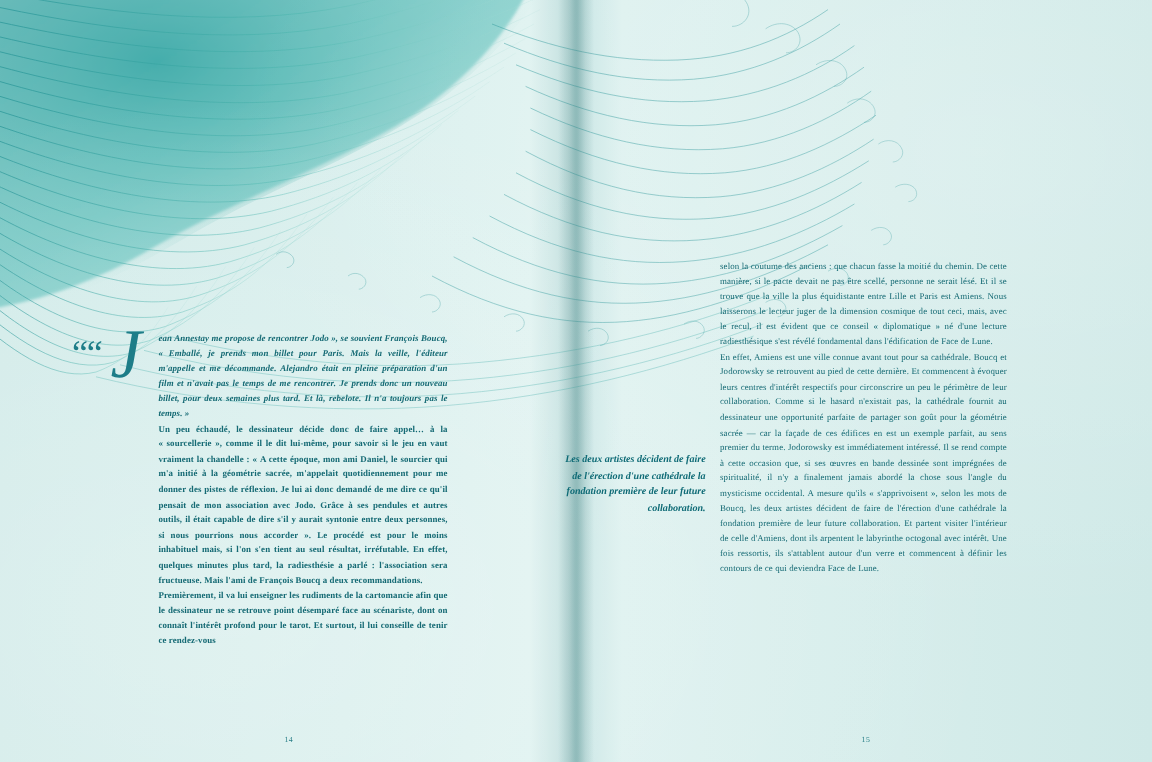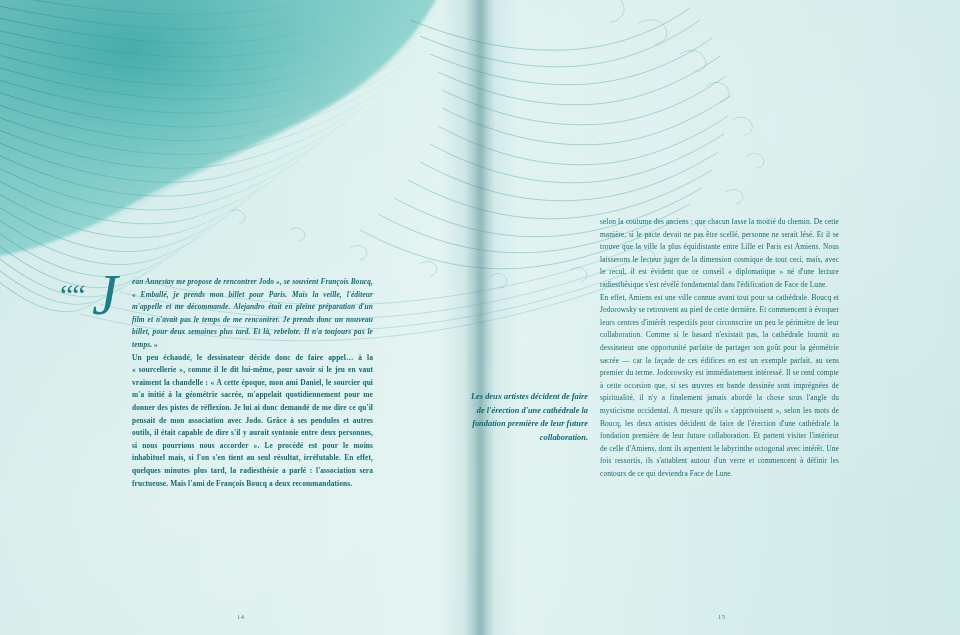--- a/index.html
+++ b/index.html
@@ -109,21 +109,21 @@
     line-height: 13.5px;
   }
   .pq-left {
     left: 291px;
     top: 458px;
     width: 110px;
     text-align: left;
   }
   .pq-right {
     left: 470px;
-    top: 390px;
+    top: 376px;
     width: 118px;
     text-align: right;
   }
 
   
   .folio {
     position: absolute;
     font-size: 6.5px;
     color: #2a7f88;
     letter-spacing: 0.4px;
@@ -248,20 +248,21 @@
   <div class="gutter-shadow"></div>
 
   <div class="dropcap-wrap">
     <span class="quote-marks">““</span>
     <span class="dropcap">J</span>
   </div>
 
   <div class="col col-left">
     <p class="intro-ital">ean Annestay me propose de rencontrer Jodo&nbsp;», se souvient François Boucq, «&nbsp;Emballé, je prends mon billet pour Paris. Mais la veille, l'éditeur m'appelle et me décommande. Alejandro était en pleine préparation d'un film et n'avait pas le temps de me rencontrer. Je prends donc un nouveau billet, pour deux semaines plus tard. Et là, rebelote. Il n'a toujours pas le temps.&nbsp;»</p>
     <p>Un peu échaudé, le dessinateur décide donc de faire appel… à la «&nbsp;sourcellerie&nbsp;», comme il le dit lui-même, pour savoir si le jeu en vaut vraiment la chandelle&nbsp;: «&nbsp;A cette époque, mon ami Daniel, le sourcier qui m'a initié à la géométrie sacrée, m'appelait quotidiennement pour me donner des pistes de réflexion. Je lui ai donc demandé de me dire ce qu'il pensait de mon association avec Jodo. Grâce à ses pendules et autres outils, il était capable de dire s'il y aurait syntonie entre deux personnes, si nous pourrions nous accorder&nbsp;». Le procédé est pour le moins inhabituel mais, si l'on s'en tient au seul résultat, irréfutable. En effet, quelques minutes plus tard, la radiesthésie a parlé&nbsp;: l'association sera fructueuse. Mais l'ami de François Boucq a deux recommandations.</p>
+    <p>Premièrement, il va lui enseigner les rudiments de la cartomancie afin que le dessinateur ne se retrouve point désemparé face au scénariste, dont on connaît l'intérêt profond pour le tarot. Et surtout, il lui conseille de tenir ce rendez-vous</p>
   </div>
 
 
   <div class="folio folio-left">14</div>
 
   <div class="col col-right">
     <p>selon la coutume des anciens&nbsp;: que chacun fasse la moitié du chemin. De cette manière, si le pacte devait ne pas être scellé, personne ne serait lésé. Et il se trouve que la ville la plus équidistante entre Lille et Paris est Amiens. Nous laisserons le lecteur juger de la dimension cosmique de tout ceci, mais, avec le recul, il est évident que ce conseil «&nbsp;diplomatique&nbsp;» né d'une lecture radiesthésique s'est révélé fondamental dans l'édification de Face de Lune.</p>
     <p>En effet, Amiens est une ville connue avant tout pour sa cathédrale. Boucq et Jodorowsky se retrouvent au pied de cette dernière. Et commencent à évoquer leurs centres d'intérêt respectifs pour circonscrire un peu le périmètre de leur collaboration. Comme si le hasard n'existait pas, la cathédrale fournit au dessinateur une opportunité parfaite de partager son goût pour la géométrie sacrée — car la façade de ces édifices en est un exemple parfait, au sens premier du terme. Jodorowsky est immédiatement intéressé. Il se rend compte à cette occasion que, si ses œuvres en bande dessinée sont imprégnées de spiritualité, il n'y a finalement jamais abordé la chose sous l'angle du mysticisme occidental. A mesure qu'ils «&nbsp;s'apprivoisent&nbsp;», selon les mots de Boucq, les deux artistes décident de faire de l'érection d'une cathédrale la fondation première de leur future collaboration. Et partent visiter l'intérieur de celle d'Amiens, dont ils arpentent le labyrinthe octogonal avec intérêt. Une fois ressortis, ils s'attablent autour d'un verre et commencent à définir les contours de ce qui deviendra Face de Lune.</p>
   </div>
 

